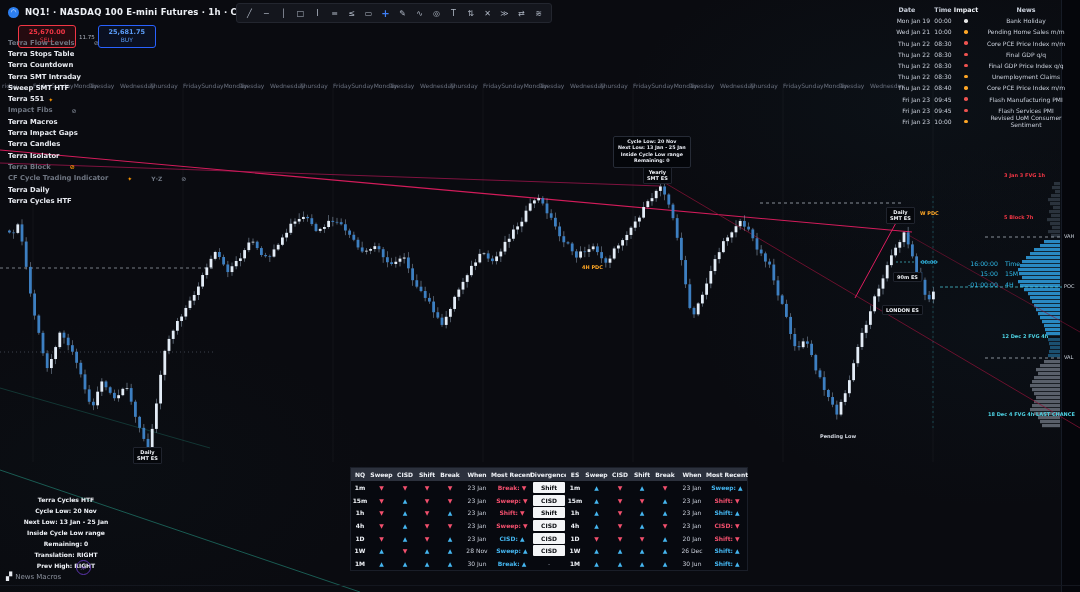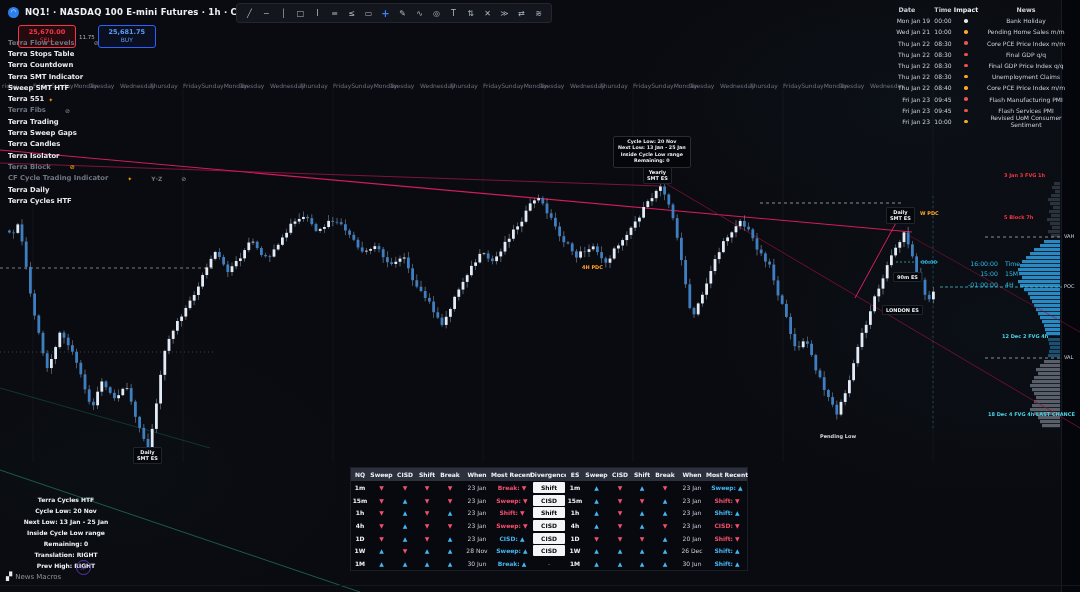--- a/index.html
+++ b/index.html
@@ -663,38 +663,38 @@
         <span>Terra Flow Levels</span>
         <span class="ind-ico">⊘</span>
       </div>
       <div class="ind-row">
         <span>Terra Stops Table</span>
       </div>
       <div class="ind-row">
         <span>Terra Countdown</span>
       </div>
       <div class="ind-row">
-        <span>Terra SMT Indicator</span>
+        <span>Terra SMT Intraday</span>
       </div>
       <div class="ind-row">
         <span>Sweep SMT HTF</span>
       </div>
       <div class="ind-row">
         <span>Terra 551</span>
         <span class="ind-ico orange">✦</span>
       </div>
       <div class="ind-row dim">
-        <span>Terra Fibs</span>
+        <span>Impact Fibs</span>
         <span class="ind-ico">⊘</span>
       </div>
       <div class="ind-row">
-        <span>Terra Trading</span>
+        <span>Terra Macros</span>
       </div>
       <div class="ind-row">
-        <span>Terra Sweep Gaps</span>
+        <span>Terra Impact Gaps</span>
       </div>
       <div class="ind-row">
         <span>Terra Candles</span>
       </div>
       <div class="ind-row">
         <span>Terra Isolator</span>
       </div>
       <div class="ind-row dim">
         <span>Terra Block</span>
         <span class="ind-ico orange">⊘</span>

